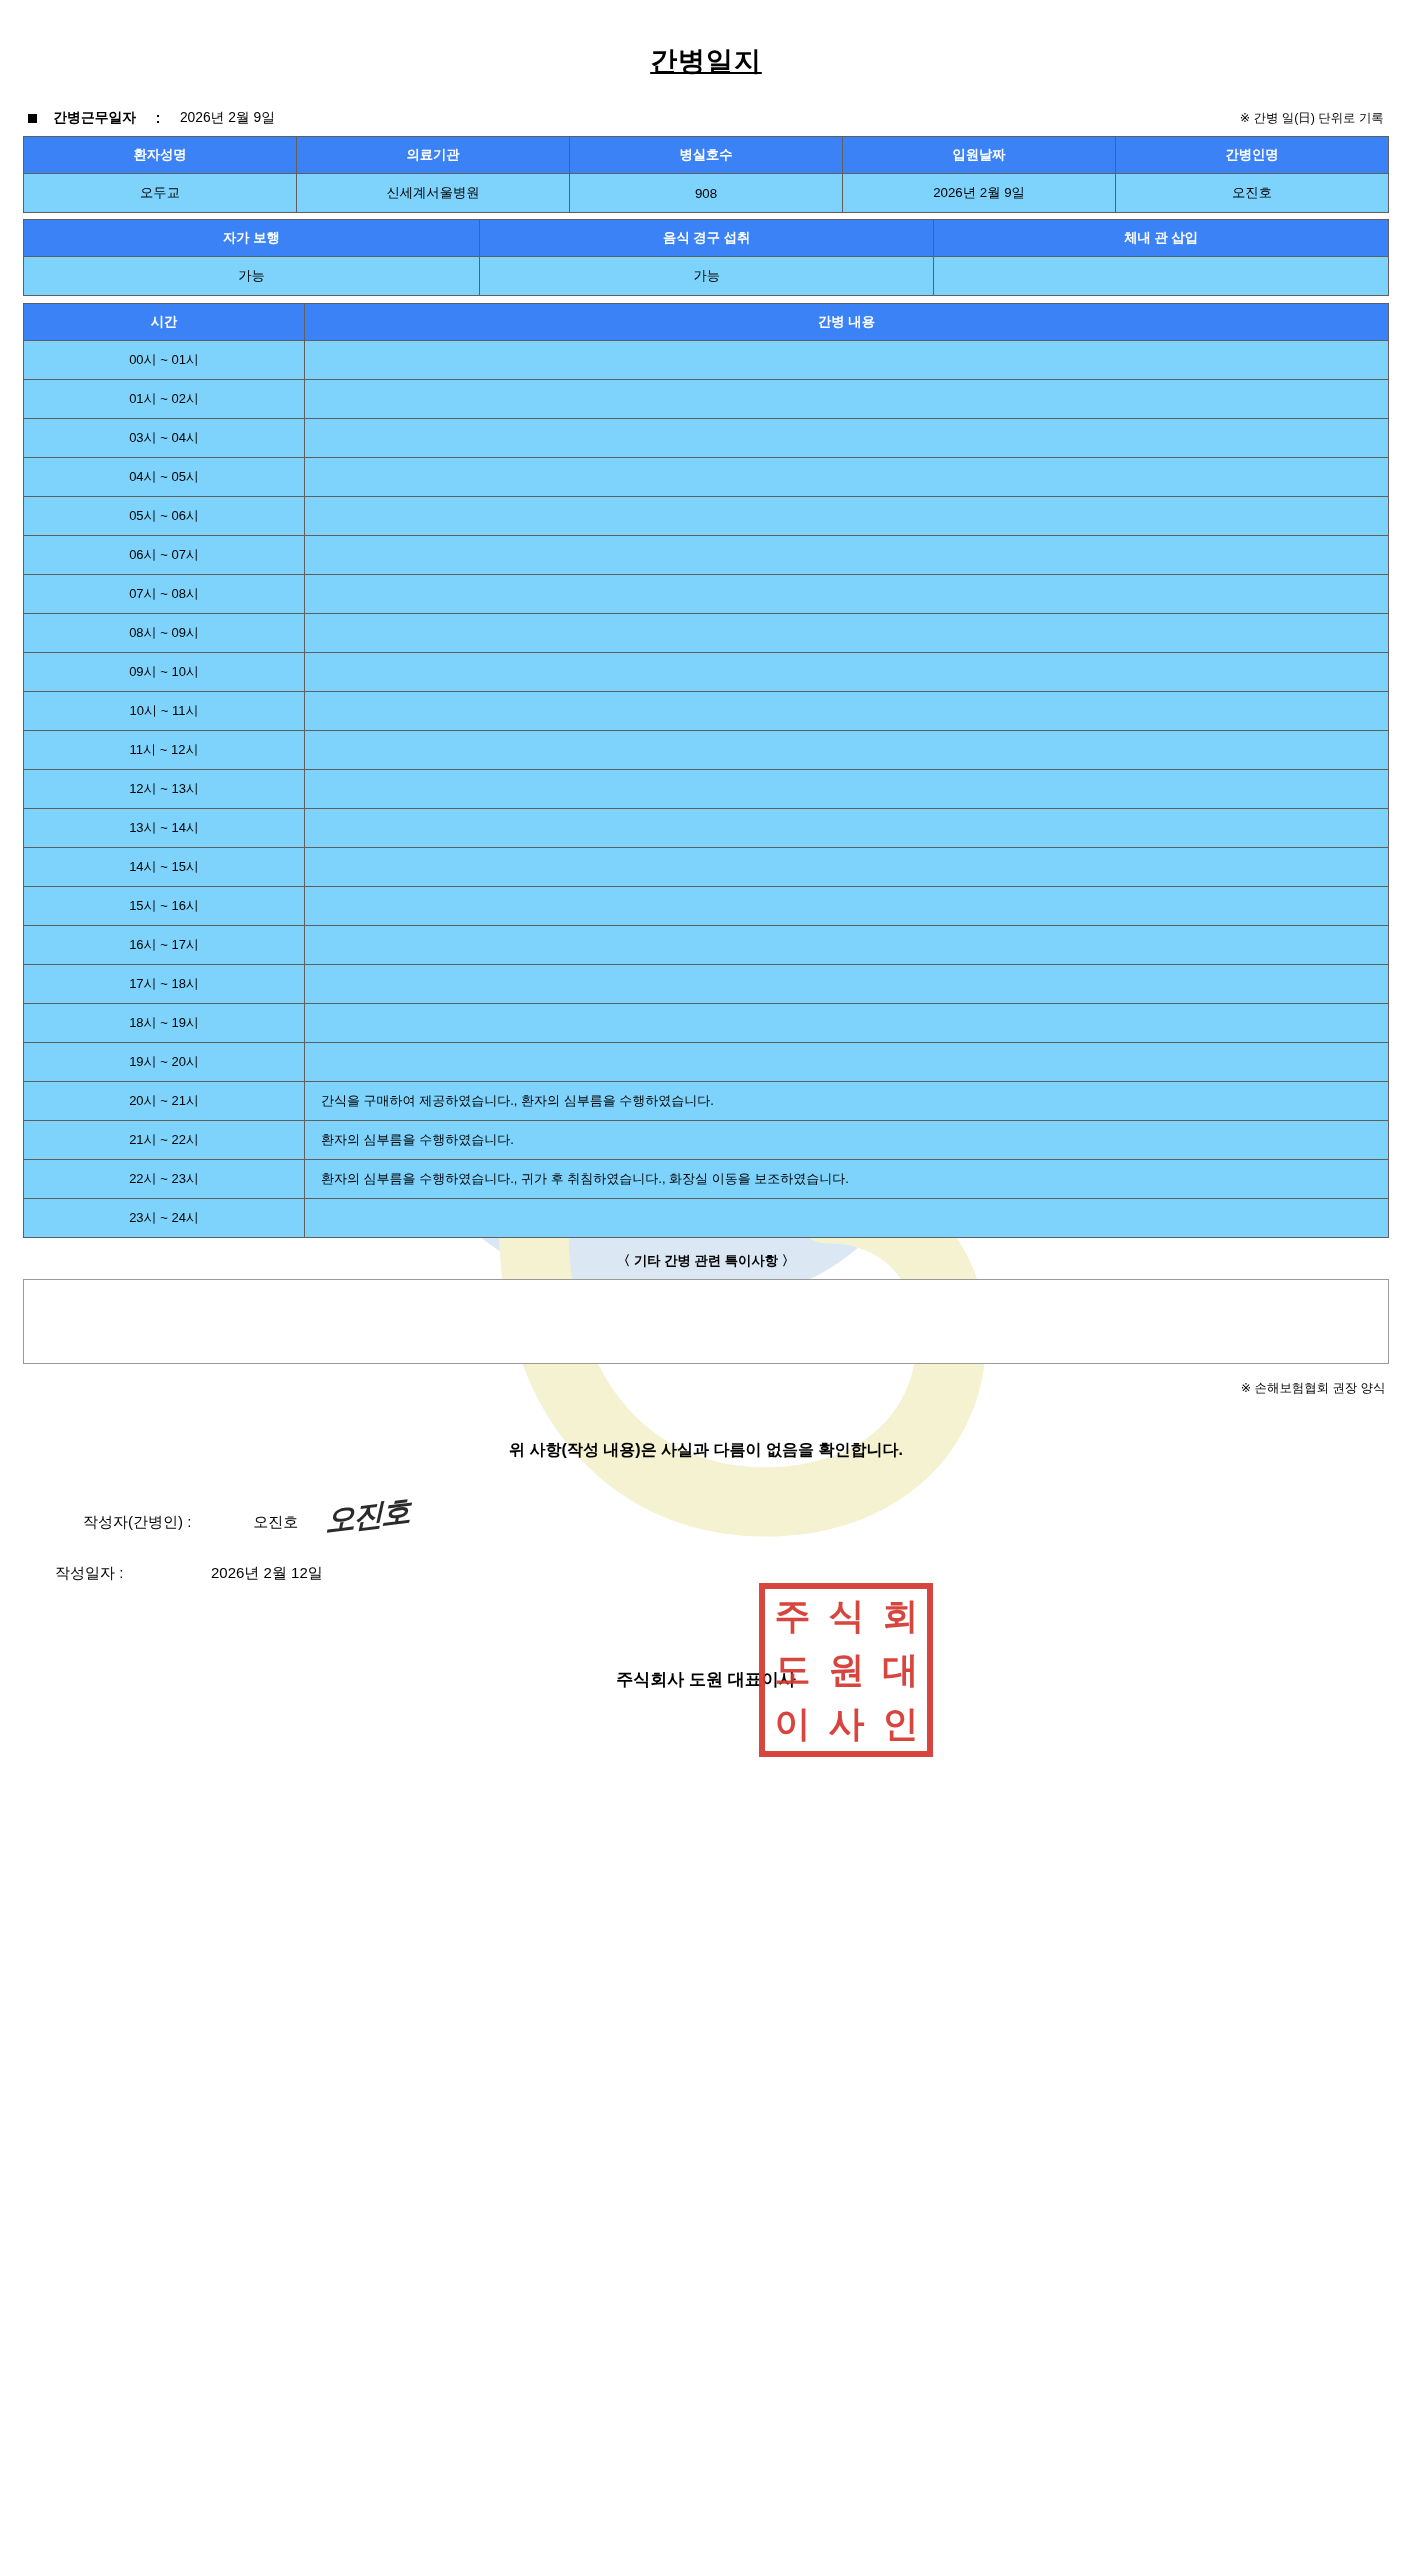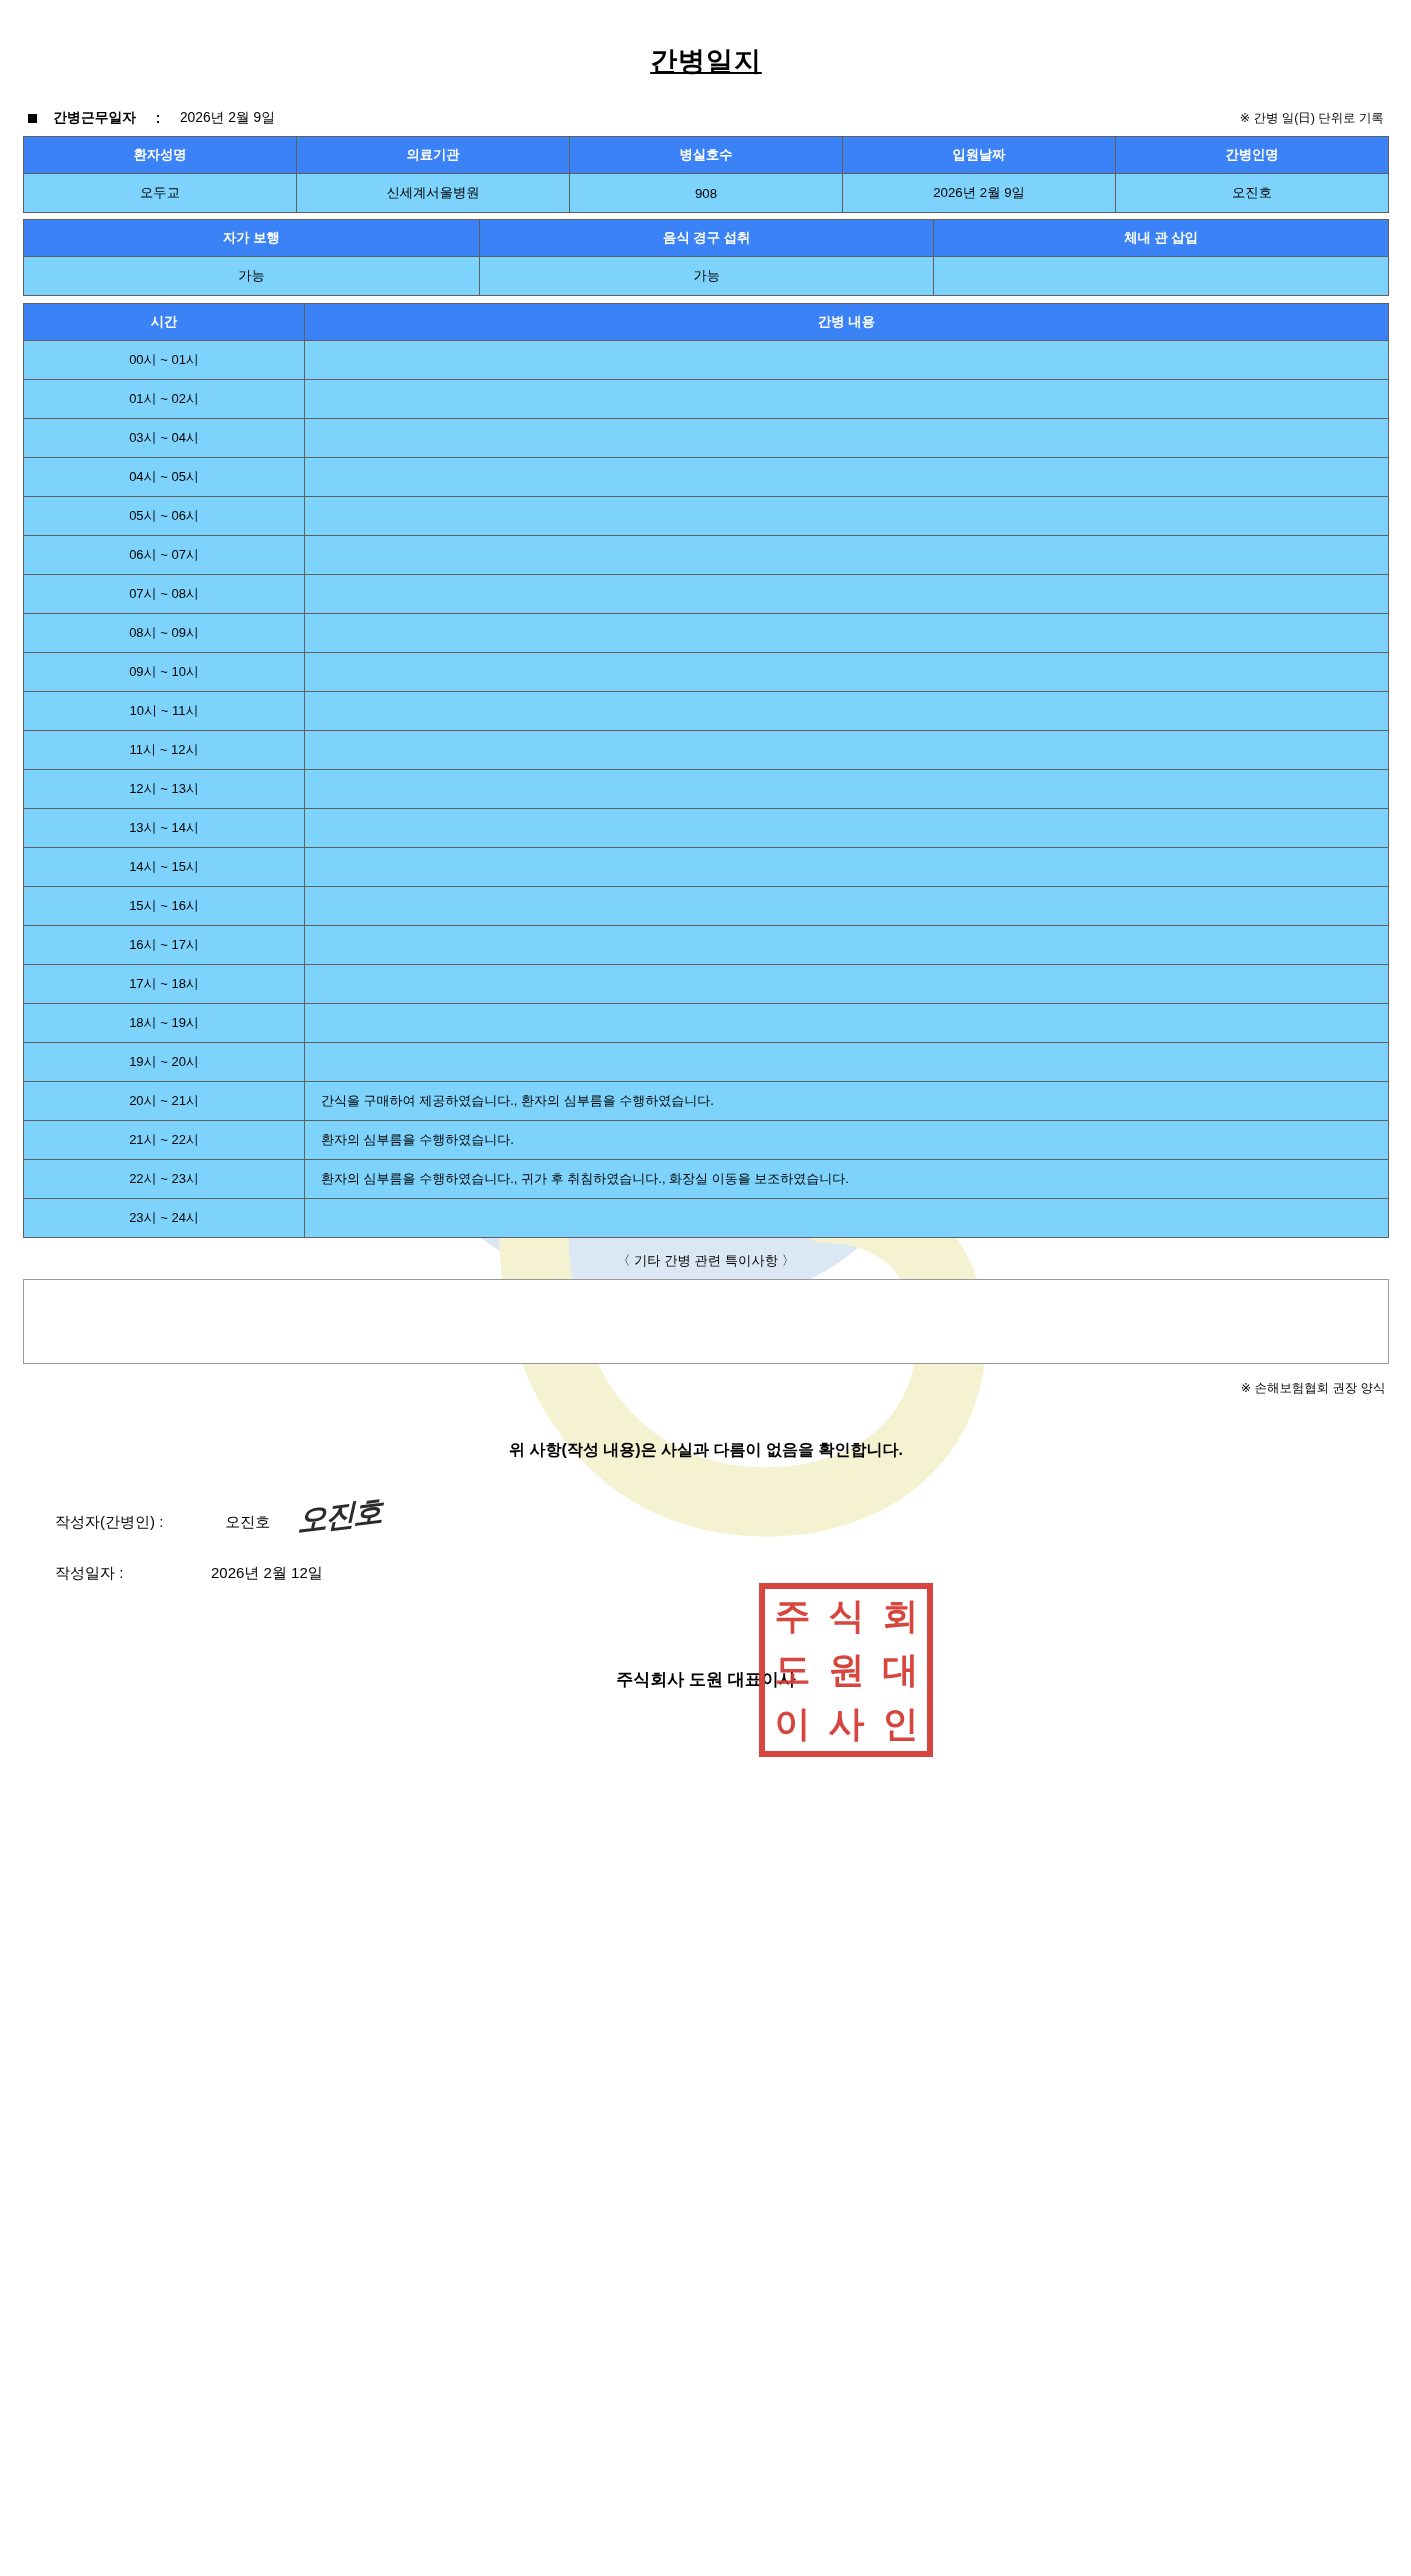--- a/index.html
+++ b/index.html
@@ -96,21 +96,21 @@
   table.timetable td.note-cell {
     text-align: left;
     padding-left: 16px;
     font-size: 13px;
     height: 39px;
   }
 
   .etc-title {
     text-align: center;
     font-size: 13.3px;
-    font-weight: normal;
+    font-weight: bold;
     padding: 14.2px 0 9px 0;
   }
   .etc-box {
     border: 0.9px solid #9a9a9a;
     height: 85px;
     box-sizing: border-box;
     background: #fff;
   }
   .assoc-note {
     text-align: right;
@@ -124,21 +124,21 @@
     padding: 43px 0 30px 0;
   }
   .sign-block { padding-left: 32px; }
   .sign-row {
     display: flex;
     align-items: center;
     font-size: 15px;
     padding: 10.7px 0 7.1px 0;
     position: relative;
   }
-  .sign-row .lbl { min-width: 156px; }
+  .sign-row .lbl { min-width: 156px; margin-left: 28px; }
   .sign-row .val { margin-left: 14.2px; }
   .signature {
     position: relative;
     margin-left: 27px;
     top: -5.3px;
     font-family: "DejaVu Serif", serif;
     font-size: 30px;
     font-style: italic;
     font-weight: bold;
     color: #2b2b2b;

